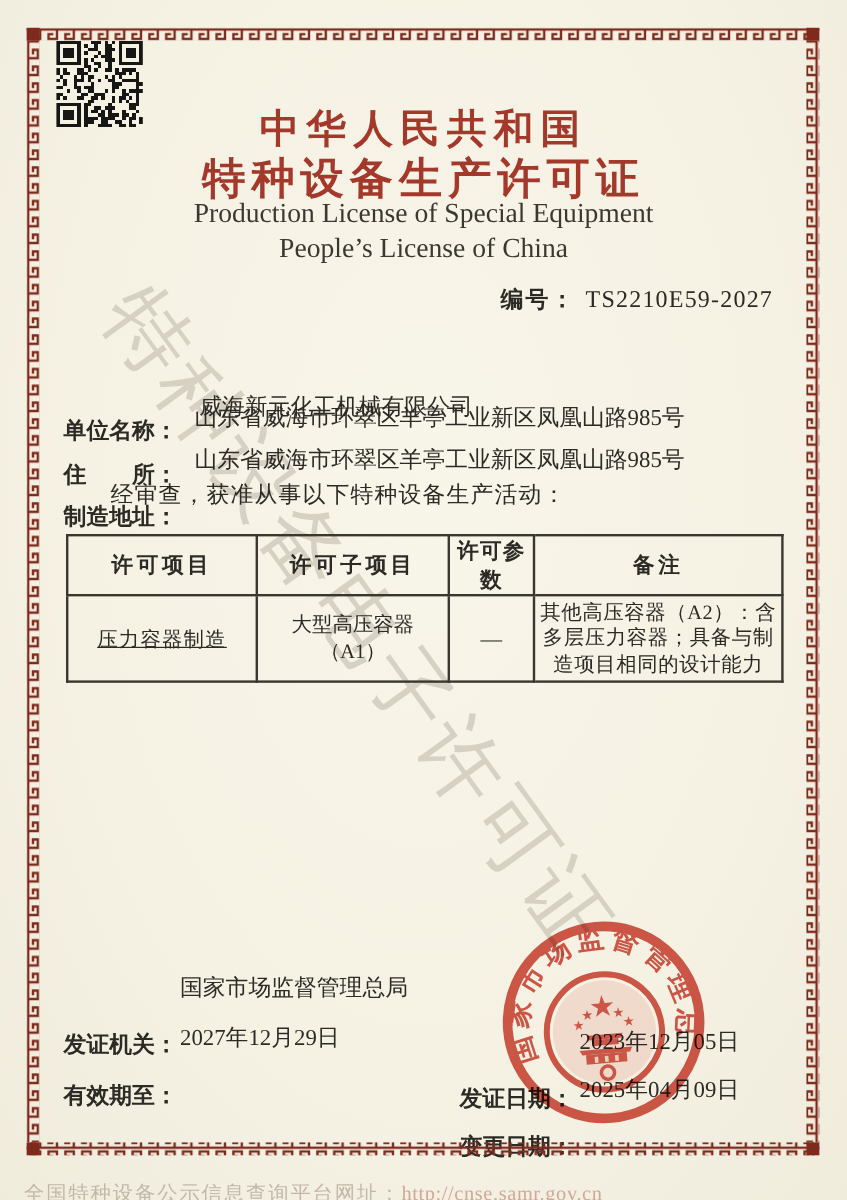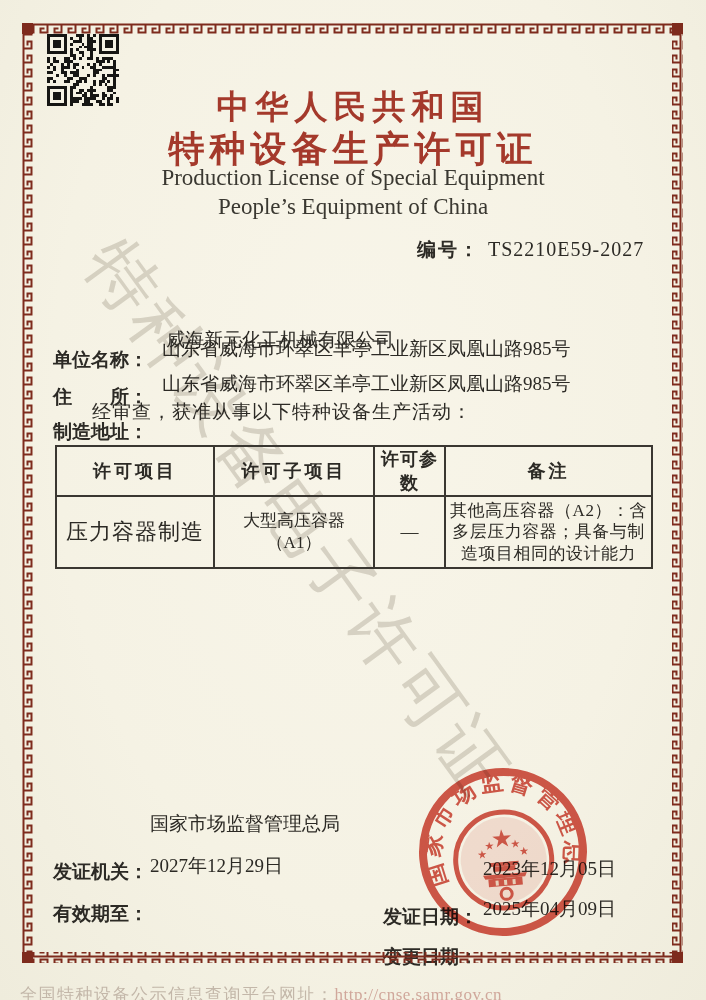--- a/index.html
+++ b/index.html
@@ -41,21 +41,21 @@
   .gap5  .val{margin-left:5px;}
   .row1{top:300px;} .row2{top:337px;} .row3{top:372px;}
   .notice{position:absolute;left:92px;top:399px;z-index:2;font-size:19px;letter-spacing:1px;}
   table.lic{
     position:absolute;left:55px;top:445px;width:596px;z-index:2;
     border-collapse:collapse;table-layout:fixed;background:transparent;
   }
   table.lic th, table.lic td{border:2px solid #3a3731;}
   table.lic th{height:30px;font-size:18px;font-weight:bold;letter-spacing:3px;text-align:center;padding:0;}
   table.lic td{height:70px;text-align:center;vertical-align:middle;padding:0;}
-  td.c1{font-size:22px;letter-spacing:1px;}
+  td.c1{font-size:17px;letter-spacing:1px;text-decoration:underline;}
   td.c2{font-size:17px;line-height:1.3;}
   td.c3{font-size:18px;}
   td.c4{font-size:17px;text-align:left;line-height:1.25;padding:2px 5px 2px 6px;letter-spacing:0.5px;}
   .brow-l{left:53px;justify-content:center;} .brow-r{left:383px;}
   .issuer{top:812px;} .valid{top:854px;}
   .issue-date{top:857px;} .change-date{top:897px;}
   .seal{position:absolute;left:403px;top:752px;width:200px;height:200px;z-index:6;
     transform:rotate(-5deg);opacity:0.88;mix-blend-mode:multiply;}
   .footnote{position:absolute;left:20px;top:983px;z-index:2;font-size:17px;
     letter-spacing:1.5px;color:#c3b7a9;white-space:nowrap;}
@@ -301,21 +301,21 @@
       <rect x="0" y="18" width="7" height="7" fill="#161614"></rect>
       <rect x="1" y="19" width="5" height="5" fill="#f5f2e4"></rect>
       <rect x="2" y="20" width="3" height="3" fill="#161614"></rect>
     </svg>
 
   <div class="watermark">特种设备电子许可证</div>
 
   <div class="title-cn1">中华人民共和国</div>
   <div class="title-cn2">特种设备生产许可证</div>
   <div class="title-en en1">Production License of Special Equipment</div>
-  <div class="title-en en2">People’s Equipment of China</div>
+  <div class="title-en en2">People’s License of China</div>
 
   <div class="licno">
     <span class="lbl">编号：</span><span class="val">TS2210E59-2027</span>
   </div>
 
   <div class="frow row1 gap18">
     <span class="lbl">单位名称：</span>
     <span class="val">威海新元化工机械有限公司</span>
   </div>
   <div class="frow row2 gap14">

